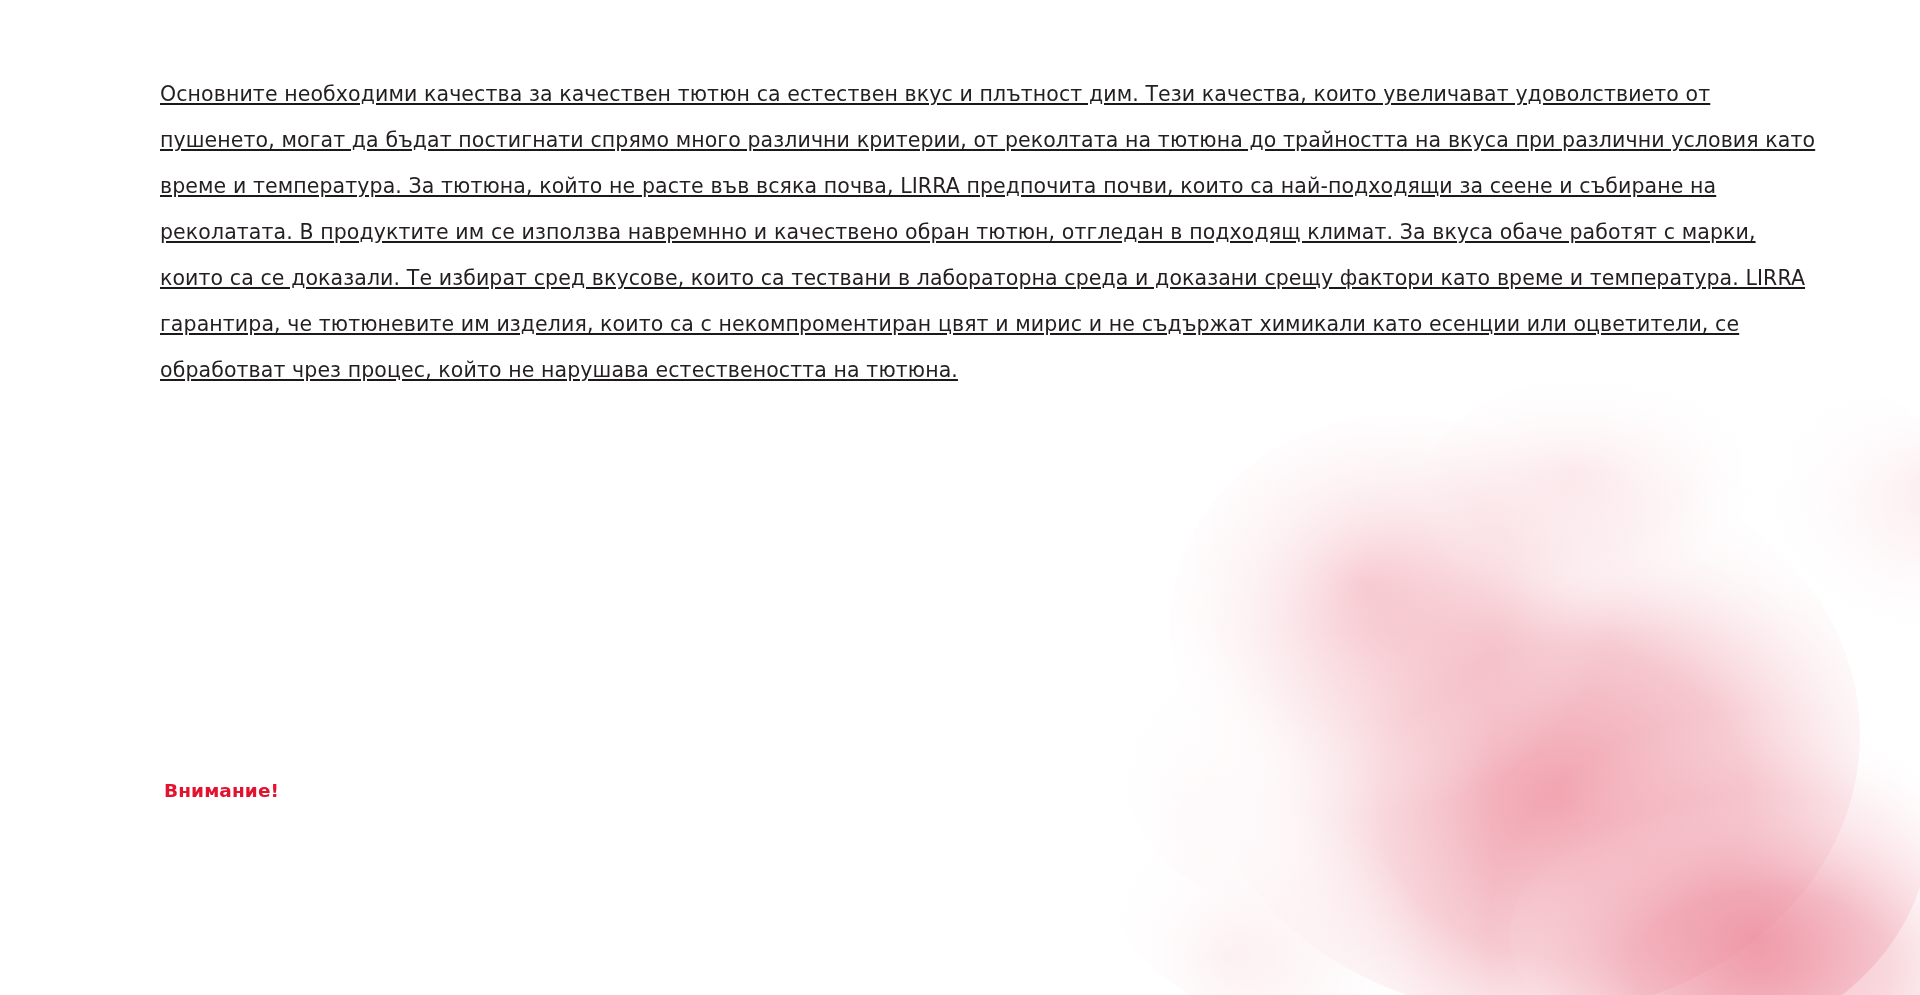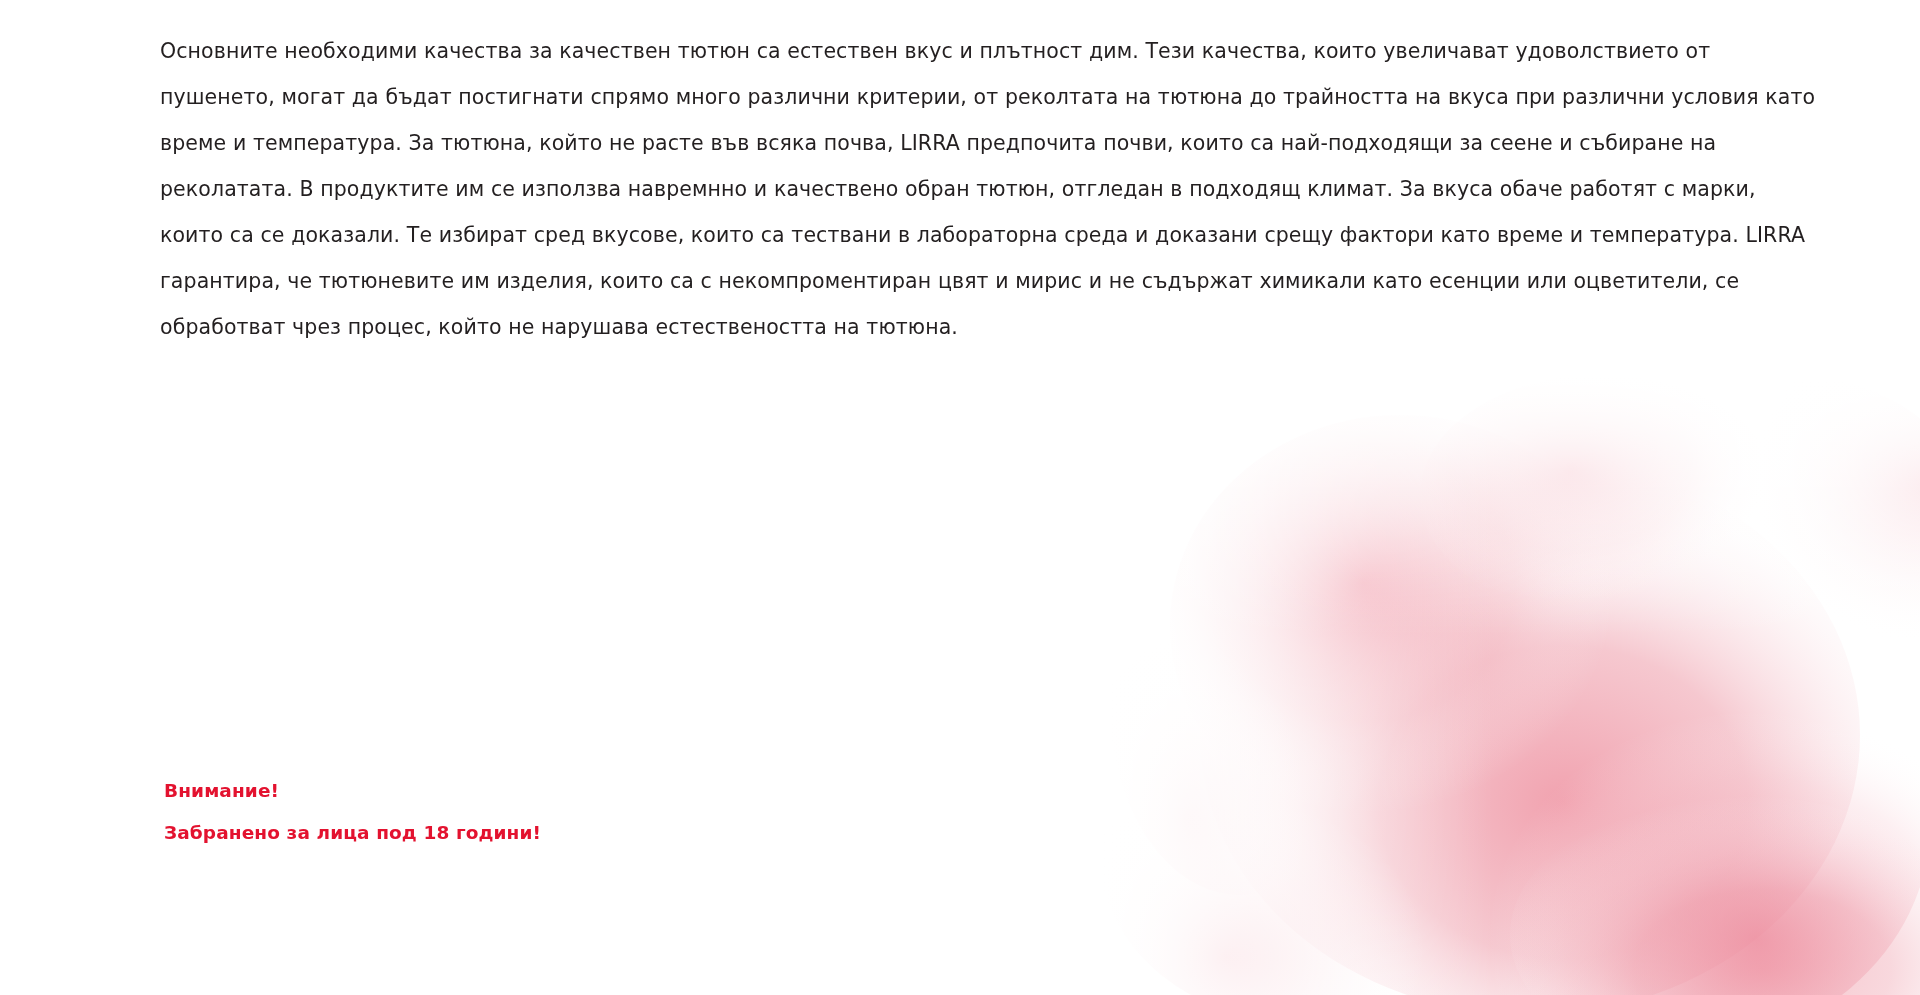--- a/index.html
+++ b/index.html
@@ -25,21 +25,22 @@
     height: 620px;
     pointer-events: none;
     overflow: hidden;
   }
   .smoke-layer svg { display: block; width: 100%; height: 100%; }
 
   
   .page {
     position: relative;
     z-index: 2;
-    padding: 28px 0 0 160px;
+    padding: 71px 0 0 160px;
+    text-decoration: underline;
   }
 
   .body-copy {
     max-width: 1660px;
     font-size: 20.5px;
     line-height: 46px;
     letter-spacing: 0.1px;
     color: #231f20;
     font-weight: 400;
   }
@@ -119,14 +120,13 @@
 </div>
 
 <div class="page">
   <div class="body-copy">
     <p>Основните необходими качества за качествен тютюн са естествен вкус и плътност дим. Тези качества, които увеличават удоволствието от пушенето, могат да бъдат постигнати спрямо много различни критерии, от реколтата на тютюна до трайността на вкуса при различни условия като време и температура. За тютюна, който не расте във всяка почва, LIRRA предпочита почви, които са най-подходящи за сеене и събиране на реколатата. В продуктите им се използва навремнно и качествено обран тютюн, отгледан в подходящ климат. За вкуса обаче работят с марки, които са се доказали. Те избират сред вкусове, които са тествани в лабораторна среда и доказани срещу фактори като време и температура. LIRRA гарантира, че тютюневите им изделия, които са с некомпроментиран цвят и мирис и не съдържат химикали като есенции или оцветители, се обработват чрез процес, който не нарушава естествеността на тютюна.</p>
   </div>
 </div>
 
 <div class="notice">
   <div class="warn-title">Внимание!</div>
-  <div class="warn-age">Забранено за лица под 18 години!</div>
 </div>
 
 </body></html>

